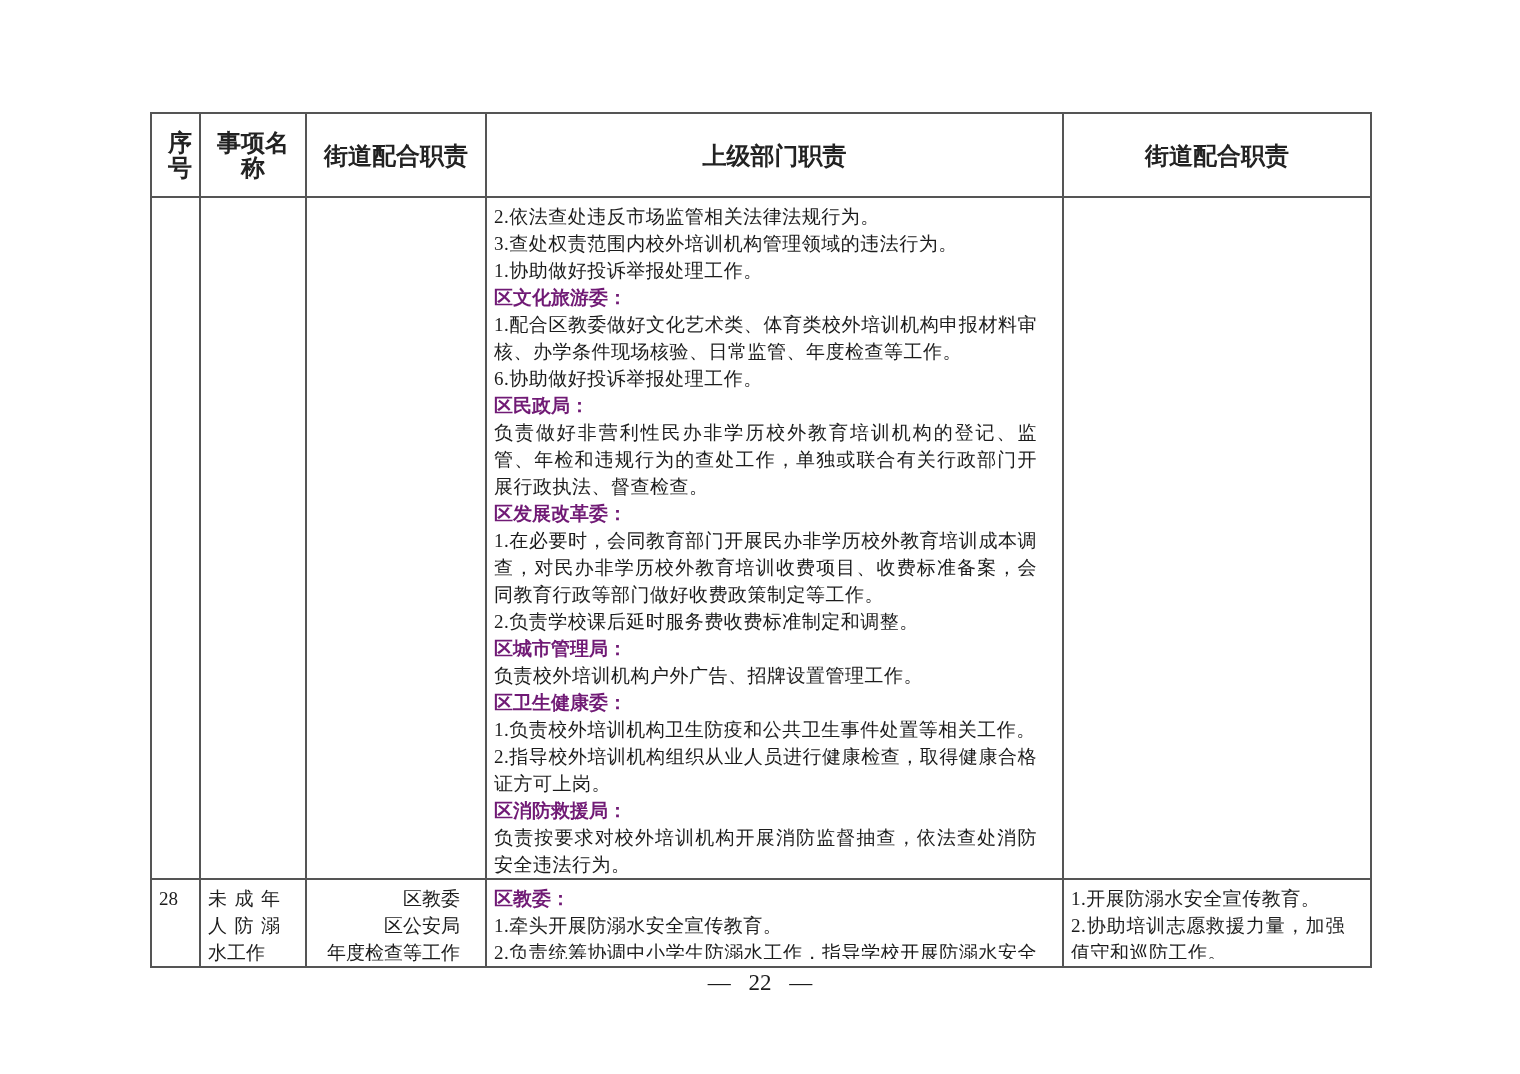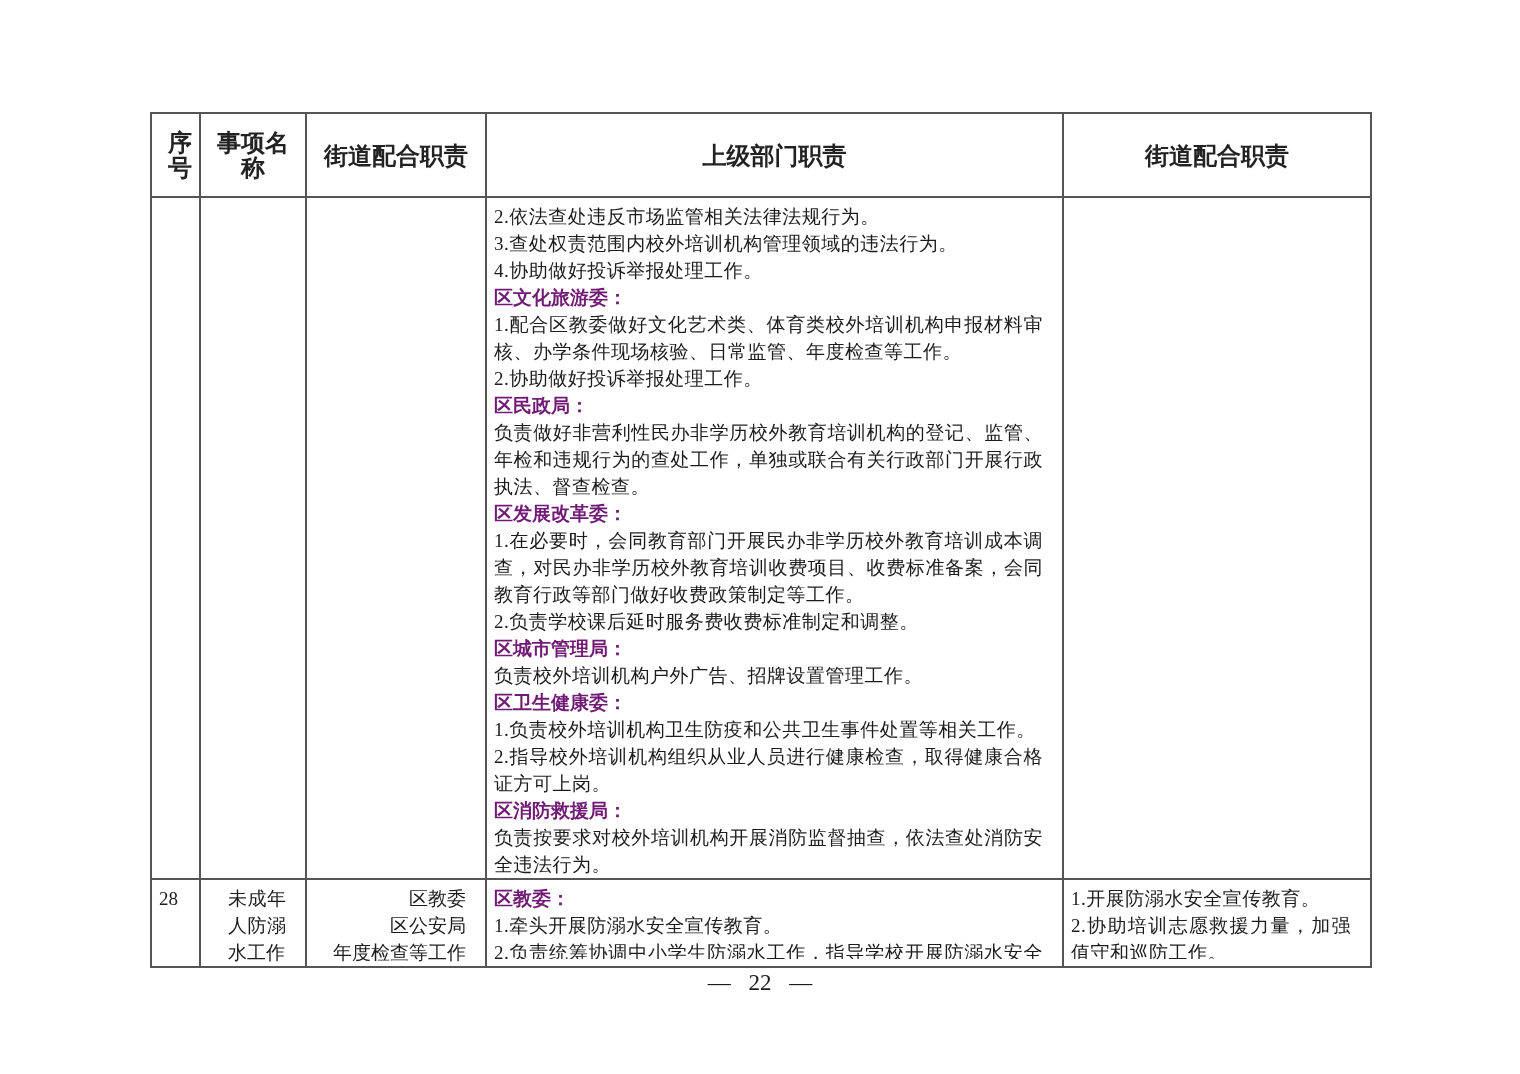--- a/index.html
+++ b/index.html
@@ -33,34 +33,33 @@
     line-height: 25px;
     text-align: center;
     vertical-align: middle;
     padding: 16px;
     color: #222222;
   }
   .doc-table td {
     vertical-align: top;
     font-size: 19px;
     line-height: 27px;
-    padding: 5px 19px 0 7px;
+    padding: 5px 25px 0 7px;
   }
   tbody tr:nth-child(1) { height: 680px; }
   tbody tr:nth-child(2) { height: 82px; }
   tbody tr:nth-child(2) .clip { max-height: 74px; overflow: hidden; }
   .cell-seq {
     vertical-align: middle;
     font-size: 20px;
     padding: 0 2px;
   }
   .cell-name .justify {
     text-align: justify;
     text-justify: inter-character;
-    margin-left: 20px;
   }
   .cell-depts div { text-align: right; }
   .duty-heading {
     font-family: "Liberation Sans", "DejaVu Sans", sans-serif;
     font-weight: bold;
     text-align: left;
     color: #701a75;
   }
   .duty-text {
     text-align: justify;
@@ -104,24 +103,24 @@
         <tr>
           <td class="cell-seq"></td>
           <td class="cell-name">
             <div class="justify"></div>
           </td>
           <td class="cell-depts"></td>
           <td class="cell-duties">
             <div class="clip">
               <div class="duty-text">2.依法查处违反市场监管相关法律法规行为。</div>
               <div class="duty-text">3.查处权责范围内校外培训机构管理领域的违法行为。</div>
-              <div class="duty-text">4.协助做好投诉举报处理工作。</div>
+              <div class="duty-text">1.协助做好投诉举报处理工作。</div>
               <div class="duty-heading">区文化旅游委：</div>
               <div class="duty-text">1.配合区教委做好文化艺术类、体育类校外培训机构申报材料审核、办学条件现场核验、日常监管、年度检查等工作。</div>
-              <div class="duty-text">2.协助做好投诉举报处理工作。</div>
+              <div class="duty-text">6.协助做好投诉举报处理工作。</div>
               <div class="duty-heading">区民政局：</div>
               <div class="duty-text">负责做好非营利性民办非学历校外教育培训机构的登记、监管、年检和违规行为的查处工作，单独或联合有关行政部门开展行政执法、督查检查。</div>
               <div class="duty-heading">区发展改革委：</div>
               <div class="duty-text">1.在必要时，会同教育部门开展民办非学历校外教育培训成本调查，对民办非学历校外教育培训收费项目、收费标准备案，会同教育行政等部门做好收费政策制定等工作。</div>
               <div class="duty-text">2.负责学校课后延时服务费收费标准制定和调整。</div>
               <div class="duty-heading">区城市管理局：</div>
               <div class="duty-text">负责校外培训机构户外广告、招牌设置管理工作。</div>
               <div class="duty-heading">区卫生健康委：</div>
               <div class="duty-text">1.负责校外培训机构卫生防疫和公共卫生事件处置等相关工作。</div>
               <div class="duty-text">2.指导校外培训机构组织从业人员进行健康检查，取得健康合格证方可上岗。</div>

